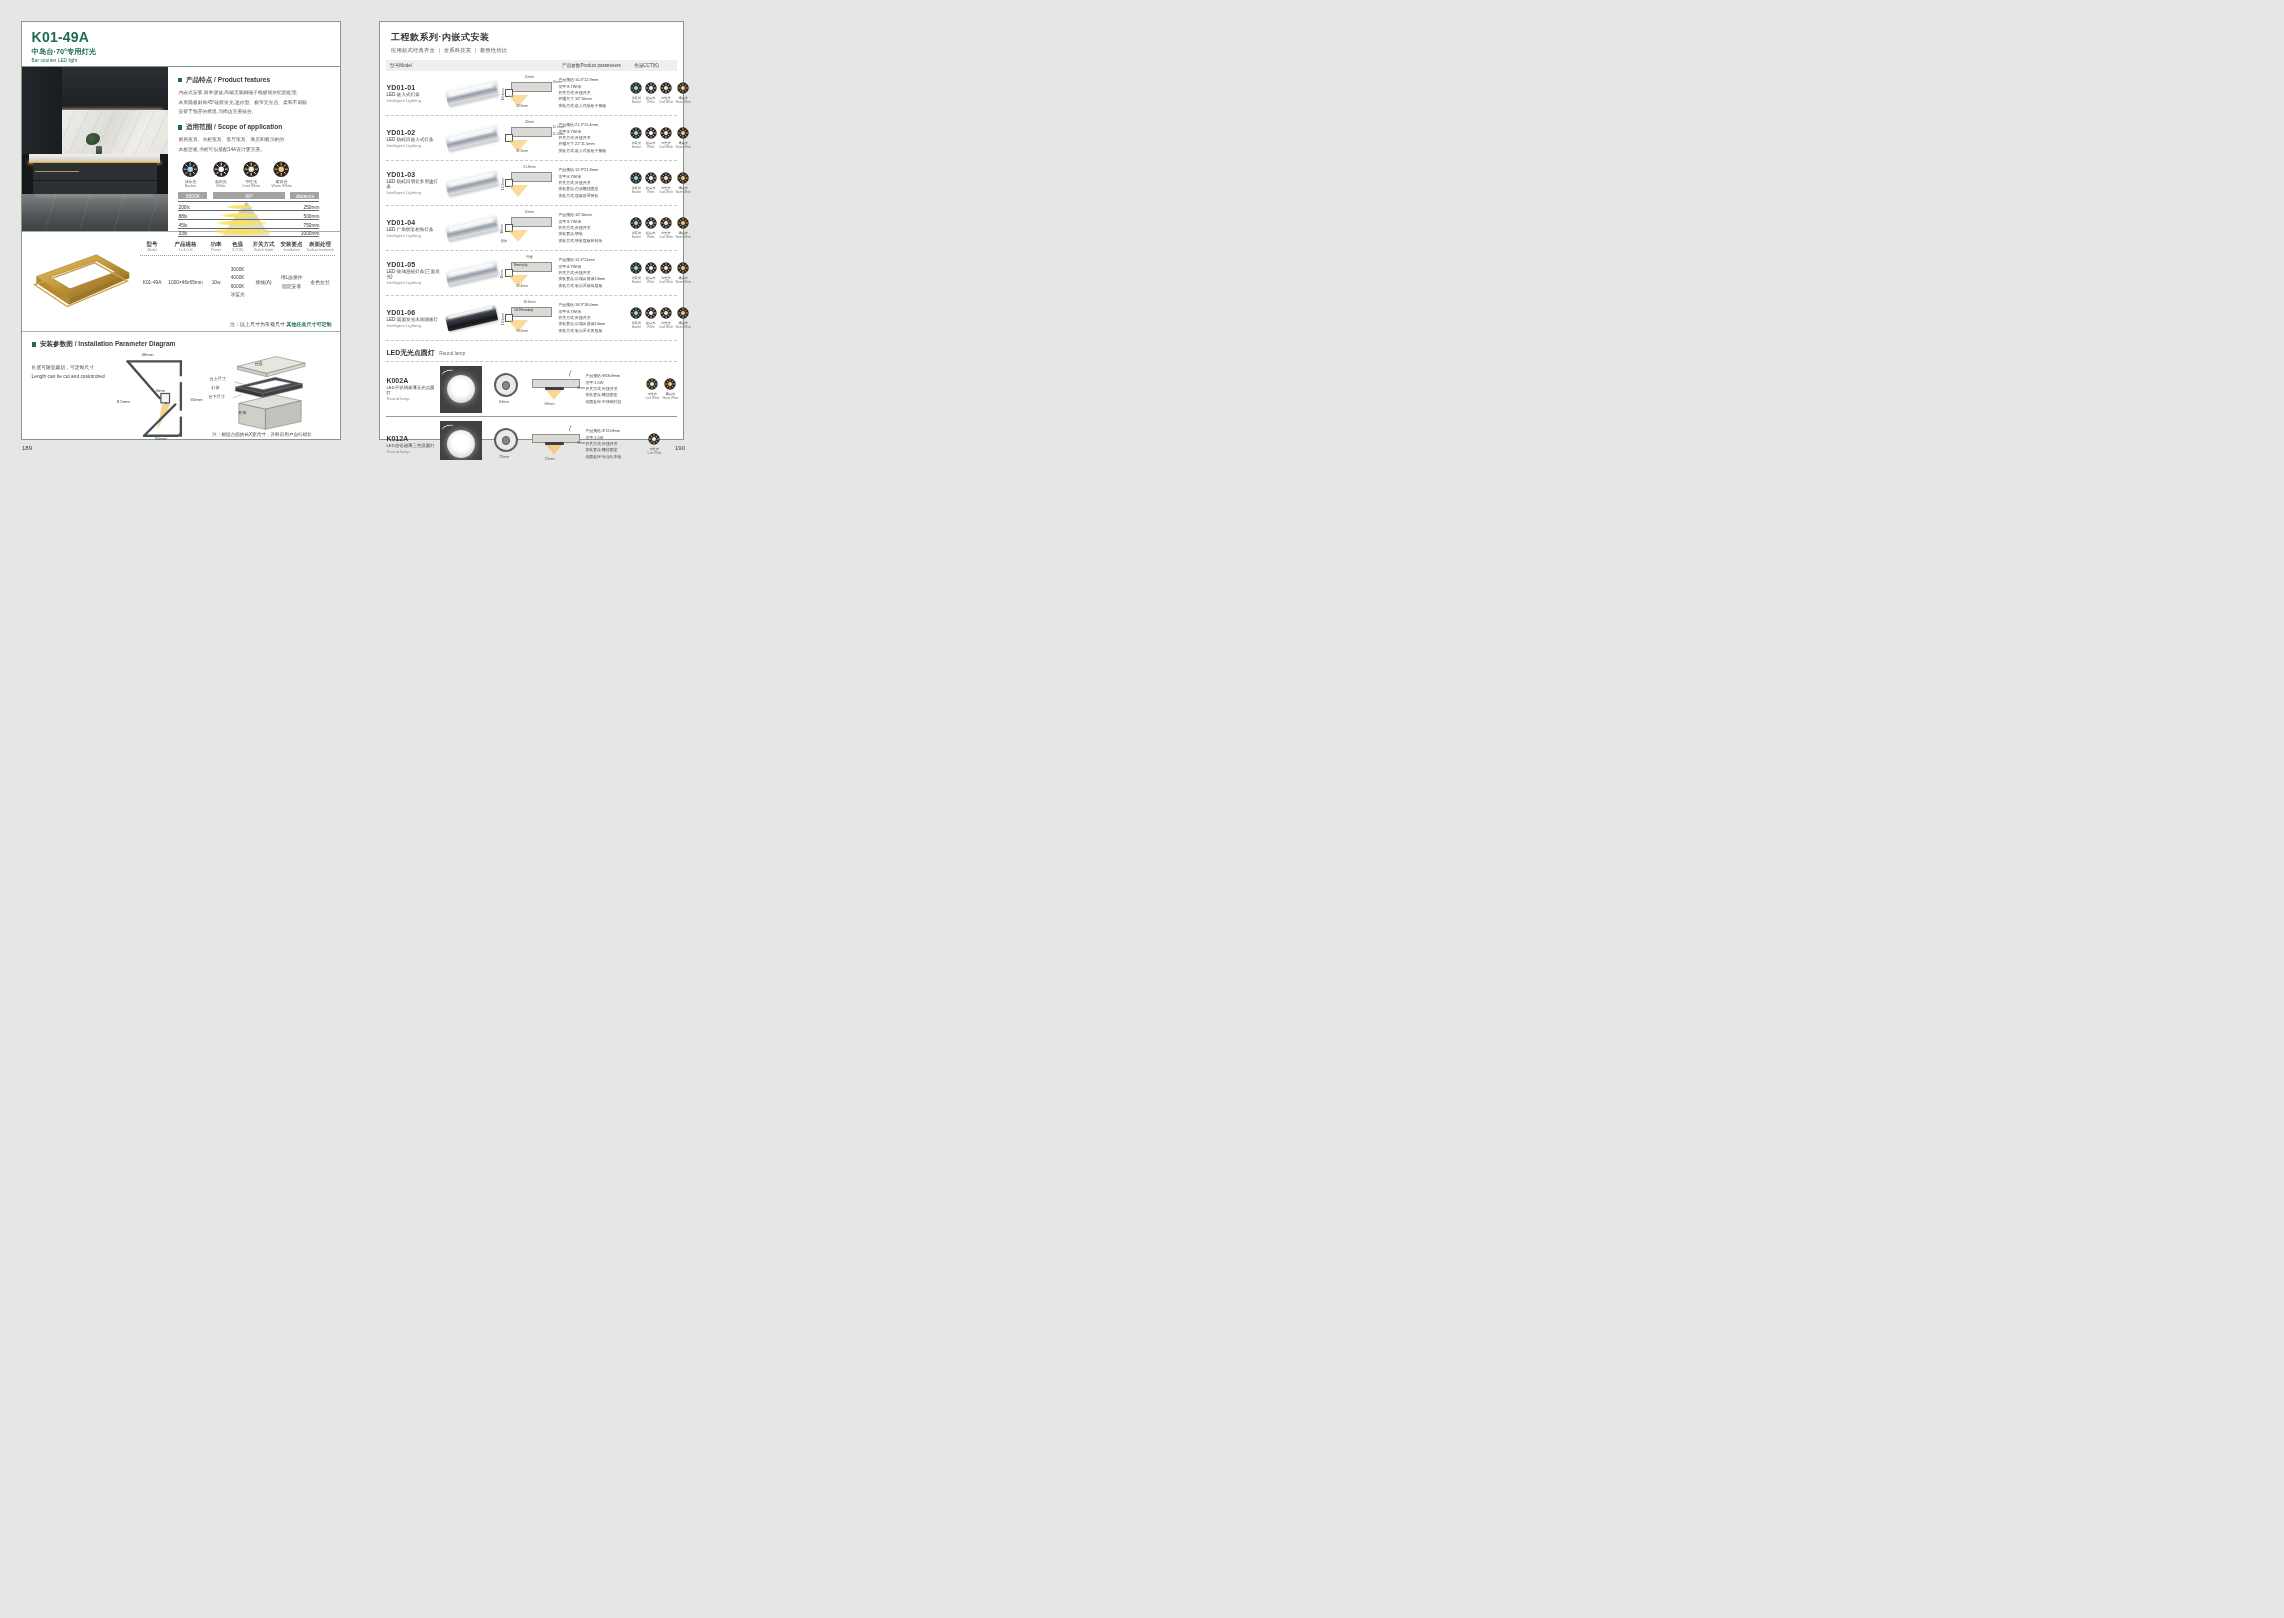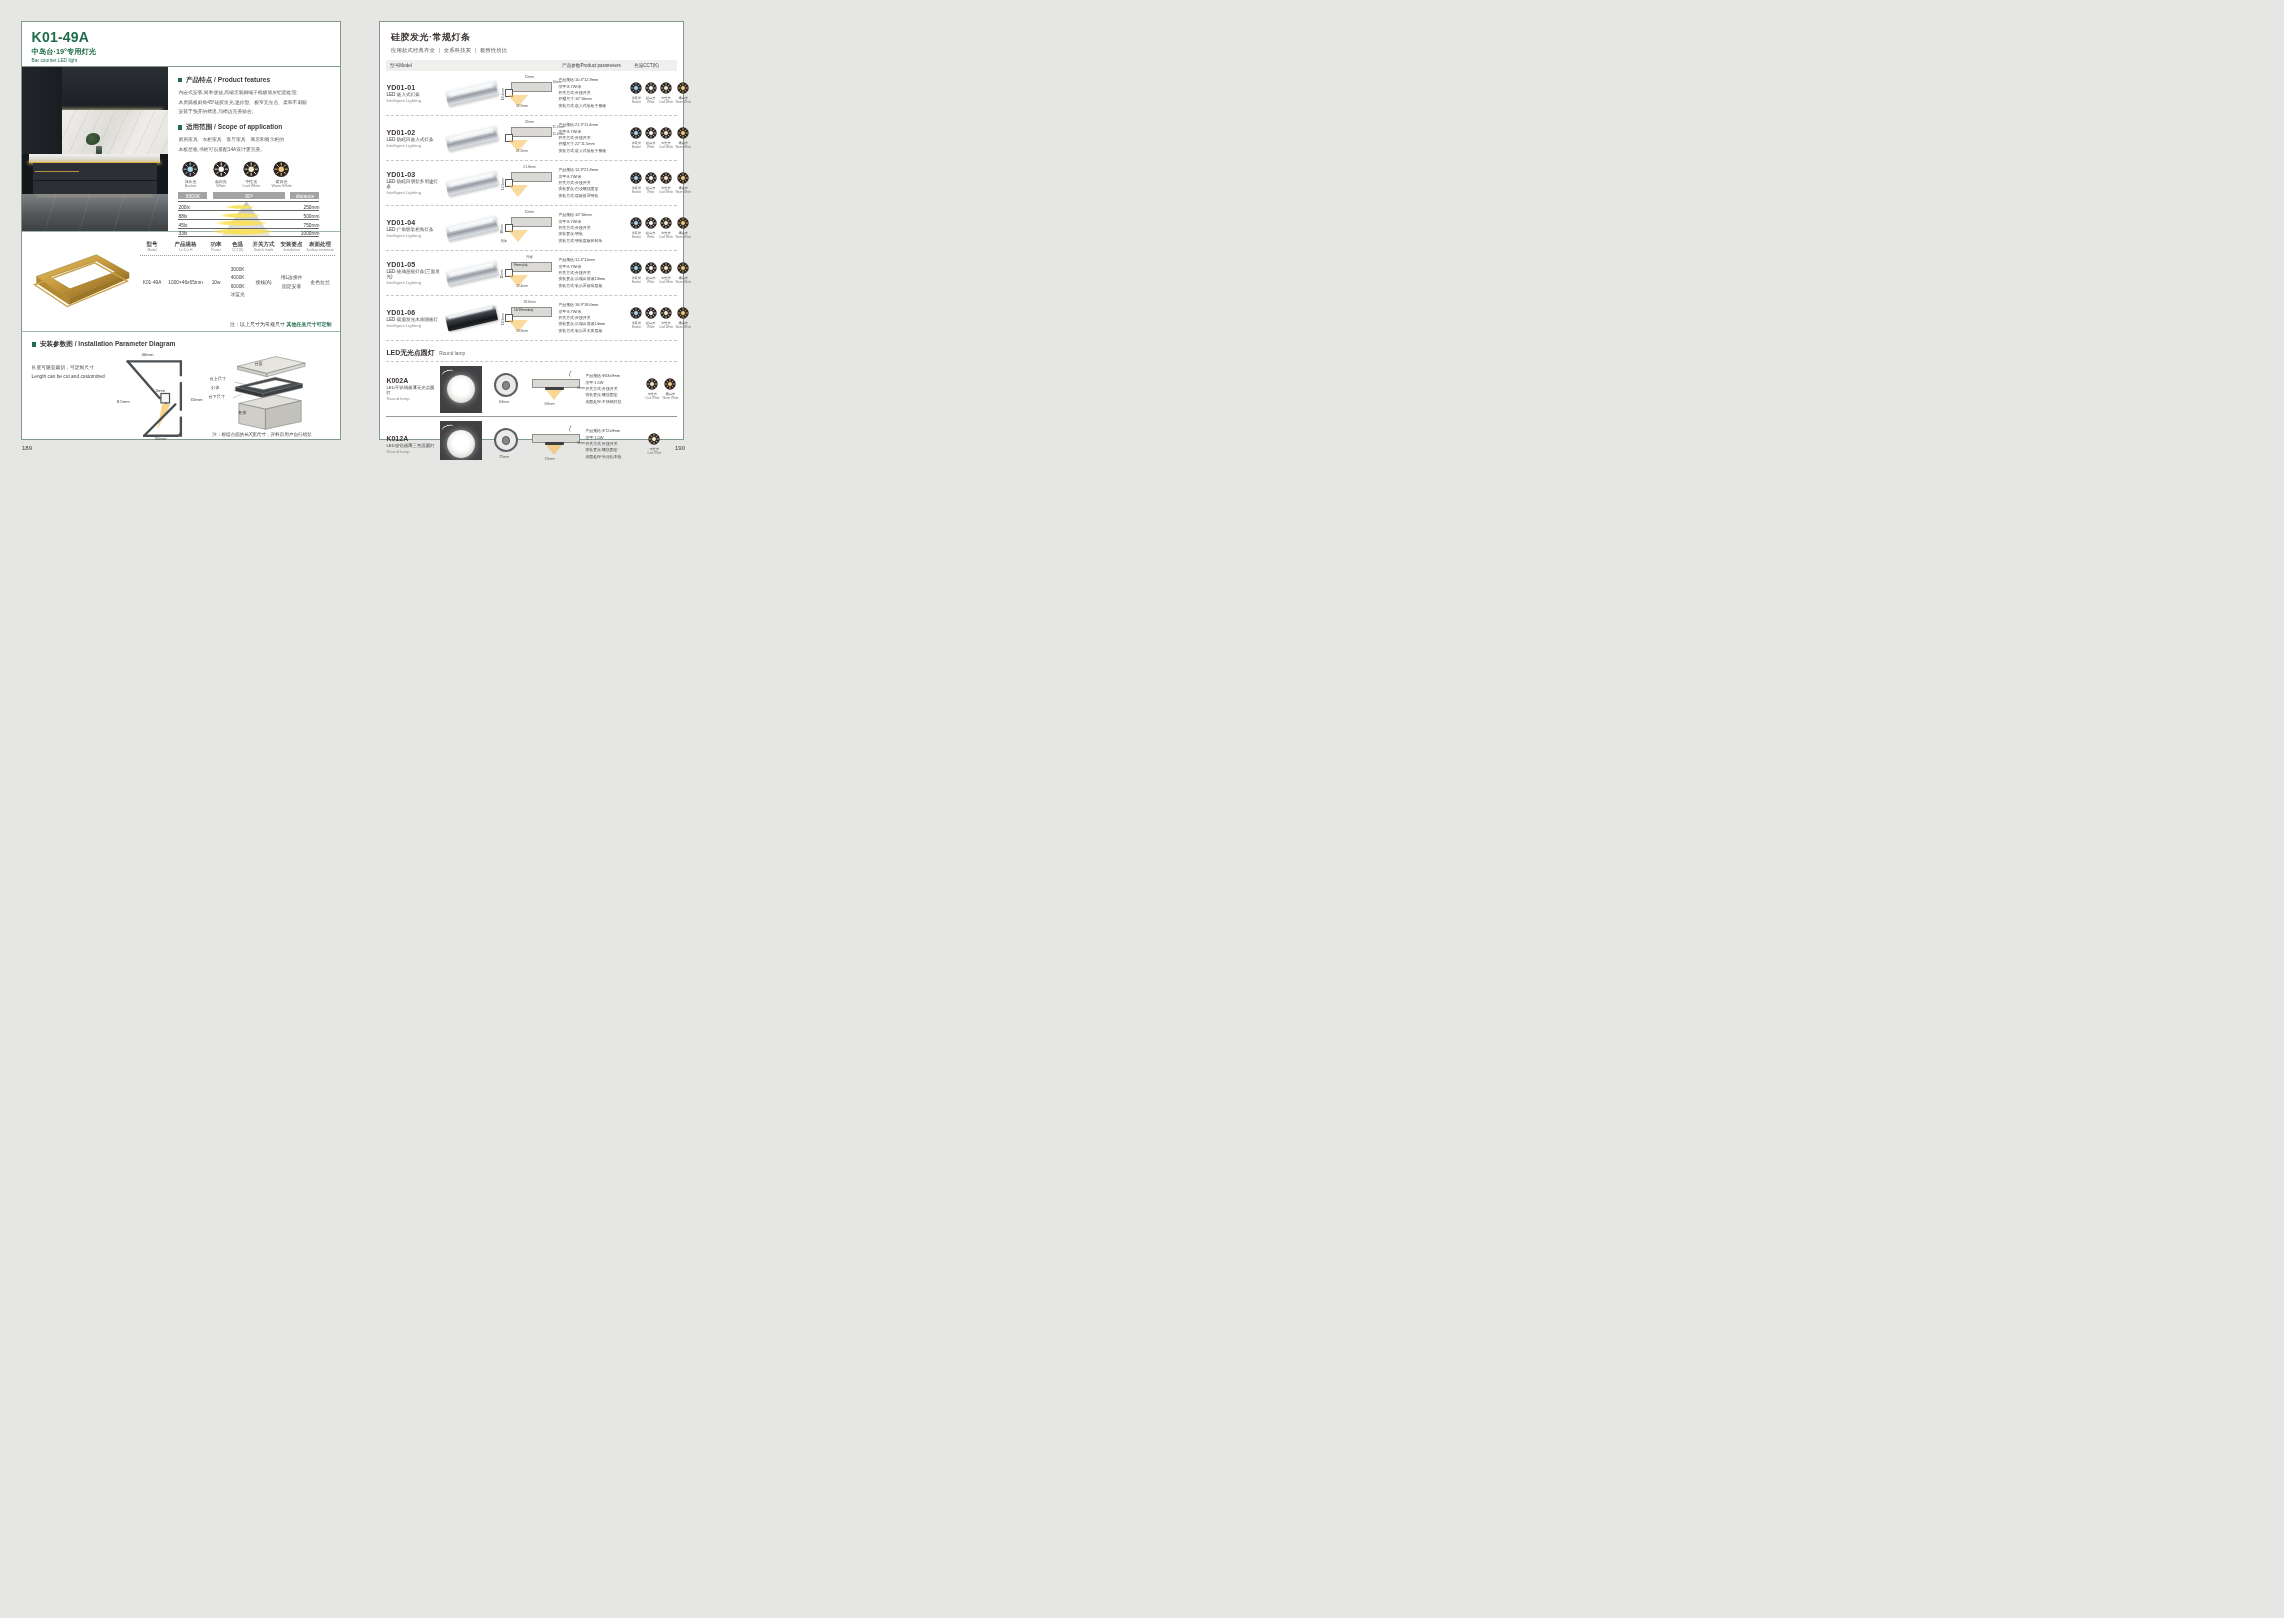--- a/index.html
+++ b/index.html
@@ -142,21 +142,21 @@
   .sidefig .lr{position:absolute;left:48px;top:15.5px;}
 </style>
 </head>
 <body>
 
 <div id="stage">
 
   <div class="page" id="page-left">
     <div class="lp-title">
       <h1>K01-49A</h1>
-      <h2>中岛台·19°专用灯光</h2>
+      <h2>中岛台·70°专用灯光</h2>
       <h3>Bar counter LED light</h3>
     </div>
 
     <div class="lp-secA">
       <div class="kitchen">
         <div class="cabtop"></div>
           <div class="underlight"></div>
           <div class="marble"></div>
         <div class="tallcab"></div>
           <div class="plant"></div>
@@ -431,21 +431,21 @@
             <span class="lab" style="left:28px;top:58px;">柜体</span>
           </div>
           <div class="exp-note">注：根据台面的长X宽尺寸，开料后用户自行组装</div>
         </div>
       </div>
     </div>
   </div>
 
   <div class="page" id="page-right">
     <div class="rp-head">
-      <h1>硅胶发光·常规灯条</h1>
+      <h1>工程款系列·内嵌式安装</h1>
       <h2>应用款式经典齐全 ｜ 全系科技灰 ｜ 极致性价比</h2>
     </div>
     <div class="rp-thead">
       <span>型号Model</span>
       <span></span>
         <span></span>
       <span class="h-params">产品参数Product parameters</span>
       <span>色温CCT(K)</span>
     </div>
     <div class="rp-rows" id="light-rows">

